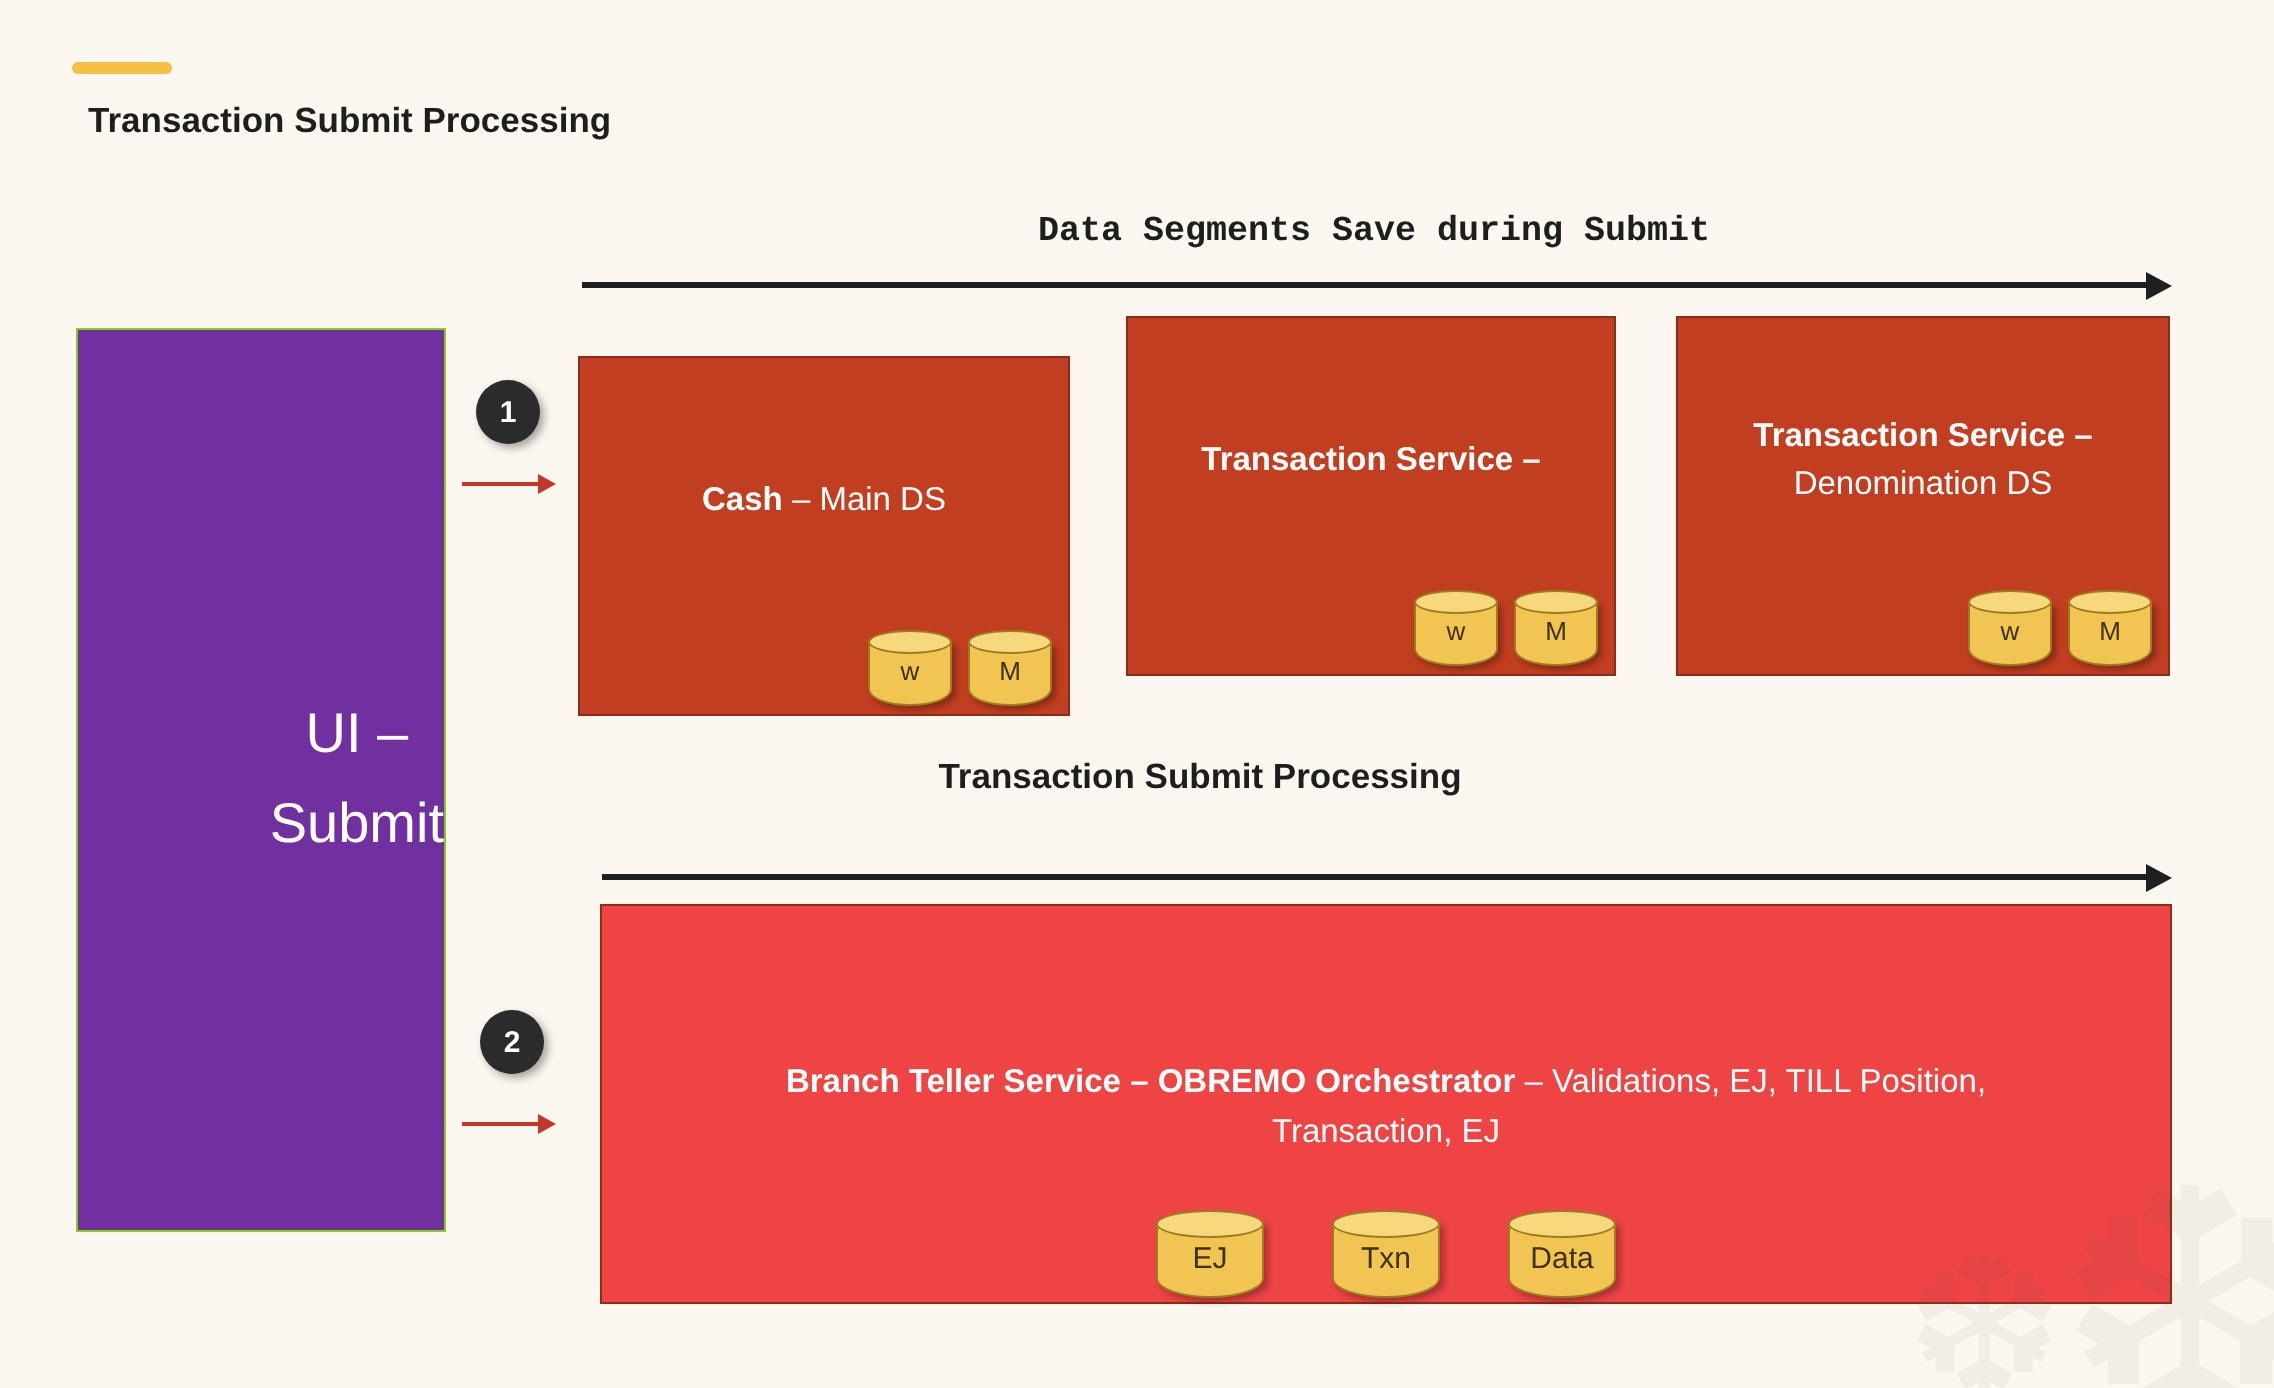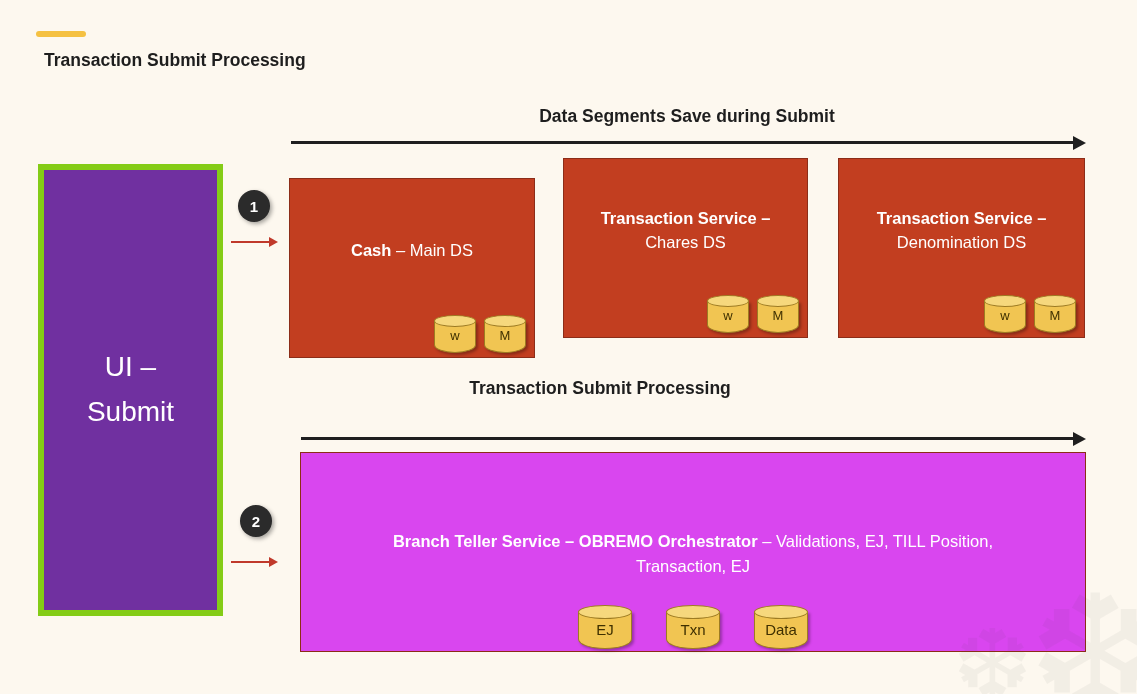--- a/index.html
+++ b/index.html
@@ -3,25 +3,25 @@
 <meta charset="utf-8">
 <style>
   * { margin:0; padding:0; box-sizing:border-box; }
   html,body { background:#fdf8ef; }
   body { font-family:"Liberation Sans","DejaVu Sans",sans-serif; }
   .canvas { position:relative; width:1137px; height:694px; background:#fdf8ef; overflow:hidden;padding-left:44px; }
 
   .accent-bar { position:absolute; left:36px; top:31px; width:50px; height:6px; background:#f5c142; border-radius:3px; }
   .slide-title { position:absolute; left:44px; top:50px; font-size:17.5px; font-weight:700; color:#1e1e1e; }
 
-  .purple-box { position:absolute; left:38px; top:164px; width:185px; height:452px; background:#7030a0; border:6px solid #84cc16; display:flex; align-items:center; justify-content:center; }
+  .purple-box { position:absolute; left:38px; top:164px; width:185px; height:452px; background:#7030a0; border:1px solid #84cc16; display:flex; align-items:center; justify-content:flex-end; }
   .purple-text { color:#ffffff; font-size:28px; line-height:1.6; text-align:center; font-weight:400; }
 
   .heading { position:absolute; font-size:17.5px; font-weight:700; color:#1e1e1e; text-align:center; }
-  .heading1 { left:289px; top:106px; width:796px; }
+  .heading1 { left:289px; top:106px; width:796px;font-family:Liberation Mono, monospace; }
   .heading2 { left:300px; top:378px; width:600px; }
 
   .harrow { position:absolute; height:3px; background:#1f1f1f; }
   .harrow::after { content:""; position:absolute; right:-12px; top:50%; transform:translateY(-50%); width:0; height:0;
     border-left:13px solid #1f1f1f; border-top:7px solid transparent; border-bottom:7px solid transparent; }
   .arrow1 { left:291px; top:141px; width:783px; }
   .arrow2 { left:301px; top:437px; width:773px; }
 
   .step-circle { position:absolute; width:32px; height:32px; border-radius:50%; background:#2b2b2b; color:#fff;
     font-size:15px; font-weight:700; display:flex; align-items:center; justify-content:center;
@@ -48,21 +48,21 @@
   .cyl-body { position:absolute; left:0; top:6px; width:100%; height:calc(100% - 6px); background:#f1c552;
     border:1.5px solid #9d7b22; border-top:none; border-radius:0 0 50% 50% / 0 0 26% 26%;
     box-shadow:2px 2px 3px rgba(0,0,0,0.3); }
   .cyl-top { position:absolute; left:0; top:0; width:100%; height:12px; background:#f6d87d;
     border:1.5px solid #9d7b22; border-radius:50%; }
   .cyl-label { position:absolute; left:0; top:13px; width:100%; text-align:center; font-size:13px; color:#3f3000; }
   .cyl-big { width:54px; height:44px; }
   .cyl-big .cyl-top { height:14px; }
   .cyl-big .cyl-label { top:16px; font-size:15px; }
 
-  .big-box { position:absolute; left:300px; top:452px; width:786px; height:200px; background:#d946ef;
+  .big-box { position:absolute; left:300px; top:452px; width:786px; height:200px; background:#ef4444;
     border:1px solid #8c2d18; color:#fff; }
   .big-text { position:absolute; left:50%; transform:translateX(-50%); top:76px; width:740px; text-align:center;
     font-size:16.5px; line-height:1.5; }
   .big-cyl-row { position:absolute; left:50%; transform:translateX(-50%); bottom:2px; display:flex; gap:34px; }
 
   .watermark { position:absolute; color:#444; opacity:0.05; pointer-events:none; line-height:1; }
   .wm1 { right:-25px; bottom:-40px; font-size:160px; }
   .wm2 { right:105px; bottom:-18px; font-size:95px; }
 </style>
 </head>
@@ -102,21 +102,20 @@
         <span class="cyl-body"></span>
         <span class="cyl-top"></span>
         <span class="cyl-label">M</span>
       </div>
     </div>
   </div>
 
   <div class="ds-box box2">
     <div class="ds-text">
       <div class="b">Transaction Service –</div>
-      <div>Chares DS</div>
     </div>
     <div class="cyl-row">
       <div class="cyl">
         <span class="cyl-body"></span>
         <span class="cyl-top"></span>
         <span class="cyl-label">w</span>
       </div>
       <div class="cyl">
         <span class="cyl-body"></span>
         <span class="cyl-top"></span>

